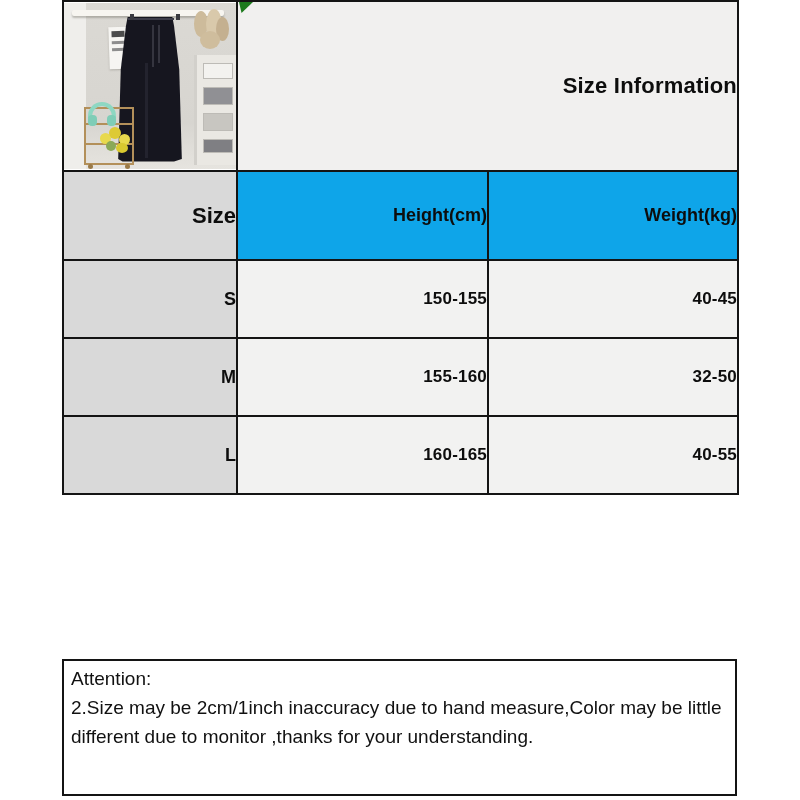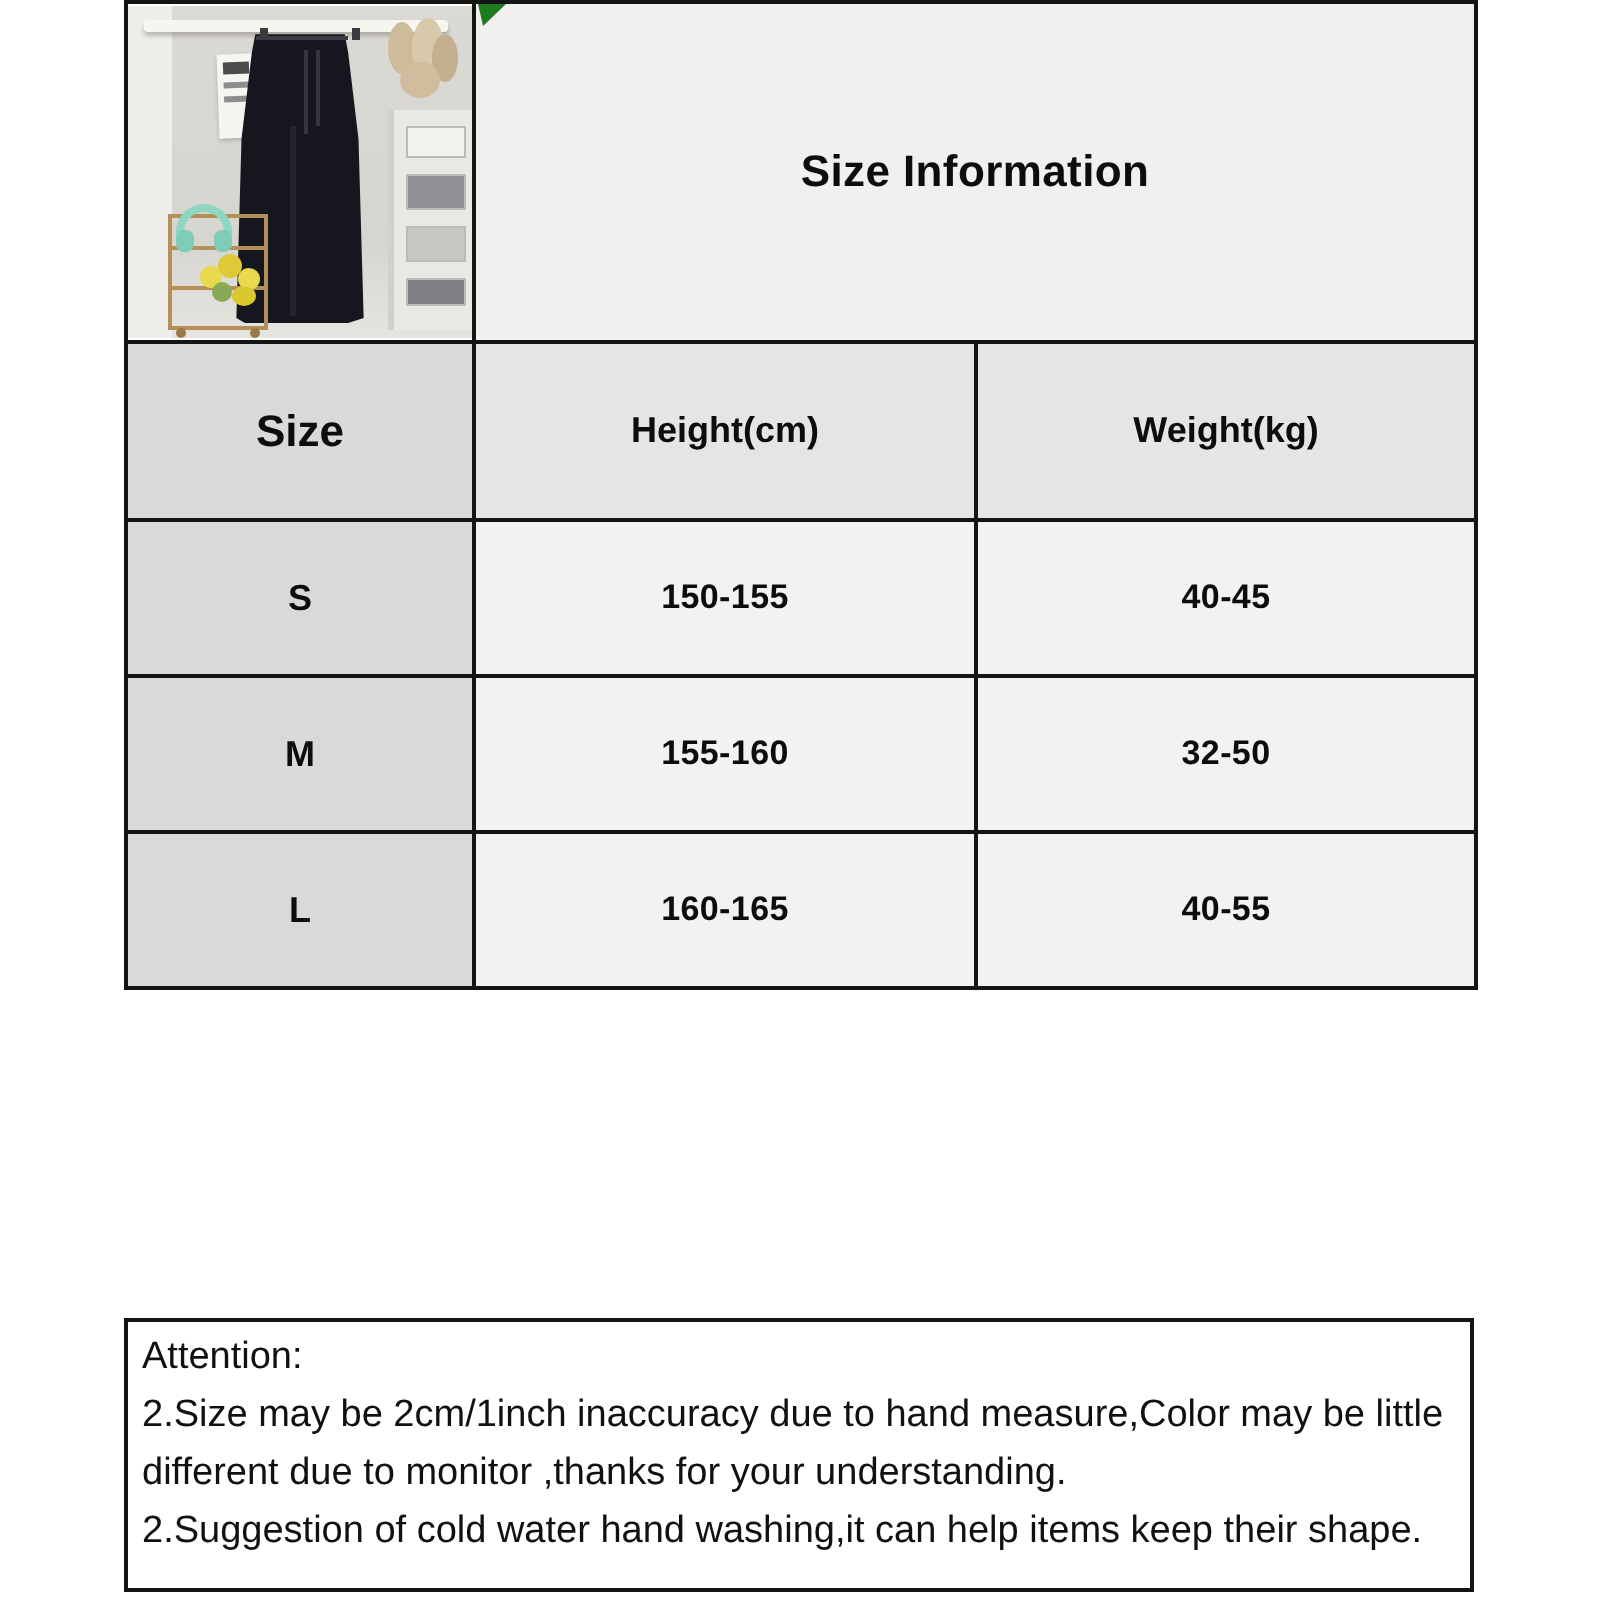--- a/index.html
+++ b/index.html
@@ -1,32 +1,32 @@
 <!DOCTYPE html>
 <html><head>
 <meta charset="utf-8">
 <style>
   * { margin: 0; padding: 0; box-sizing: border-box; }
   html, body { width: 800px; height: 800px; background: #ffffff; font-family: "Liberation Sans", sans-serif; }
   .page { position: relative; width: 800px; height: 800px; background: #ffffff; overflow: hidden; }
 
   
   table.size-table { position: absolute; left: 62px; top: 0; width: 675px; border-collapse: collapse; table-layout: fixed; }
-  table.size-table td, table.size-table th { border: 2px solid #141414; color: #0d0d0d; text-align: center; vertical-align: middle; overflow: hidden; }
+  table.size-table td, table.size-table th { border: 2px solid #141414; color: #0d0d0d; text-align: right; vertical-align: middle; overflow: hidden; }
   col.c0 { width: 174px; } col.c1 { width: 251px; } col.c2 { width: 250px; }
 
   tr.row-top { height: 170px; }
   tr.row-head { height: 89px; }
   tbody tr { height: 78px; }
 
   td.title-cell { background: #f1f0ef; font-weight: bold; font-size: 22px; position: relative; letter-spacing: 0.2px; }
   .corner-flag { position: absolute; top: 0; left: 1px; width: 14px; height: 11px; clip-path: polygon(0 0, 100% 0, 18% 100%); }
 
   th.size-head { background: #d9d9d9; font-size: 22px; font-weight: bold; }
-  th.col-head { background: #e5e5e5; font-size: 18px; font-weight: bold; margin-top: 20px; }
+  th.col-head { background: #0ea5e9; font-size: 18px; font-weight: bold; margin-top: 20px; }
   td.size-cell { background: #d9d9d9; font-size: 18px; font-weight: bold; }
   td.val-cell { background: #f2f2f1; font-size: 17px; font-weight: bold; letter-spacing: 0.2px; }
 
   
   td.photo-cell { padding: 0; background: #ffffff; }
   .scene { position: relative; width: 100%; height: 166px; background: linear-gradient(180deg, #dbd9d4 0%, #d7d5d0 72%, #e0ded9 88%, #e6e4df 100%); overflow: hidden; }
   .scene .bright-wall { position: absolute; left: 0; top: 0; width: 22px; height: 100%; background: #efeeeb; }
   .scene .rail { position: absolute; left: 8px; top: 7px; width: 152px; height: 6px; background: #f7f5f0; box-shadow: 0 2px 2px rgba(90,85,75,.35); border-radius: 2px; }
   .scene .clip { position: absolute; top: 11px; width: 4px; height: 6px; background: #3a3a40; }
   .scene .clip.left { left: 66px; } .scene .clip.right { left: 112px; }
@@ -141,16 +141,15 @@
           <td class="size-cell">L</td>
           <td class="val-cell">160-165</td>
           <td class="val-cell">40-55</td>
         </tr>
       </tbody>
   </table>
 
   <div class="attention">
     <p>Attention:</p>
     <p>2.Size may be 2cm/1inch inaccuracy due to hand measure,Color may be little different due to monitor ,thanks for your understanding.</p>
-    <p>2.Suggestion of cold water hand washing,it can help items keep their shape.</p>
   </div>
 
 </div>
 
 </body></html>

